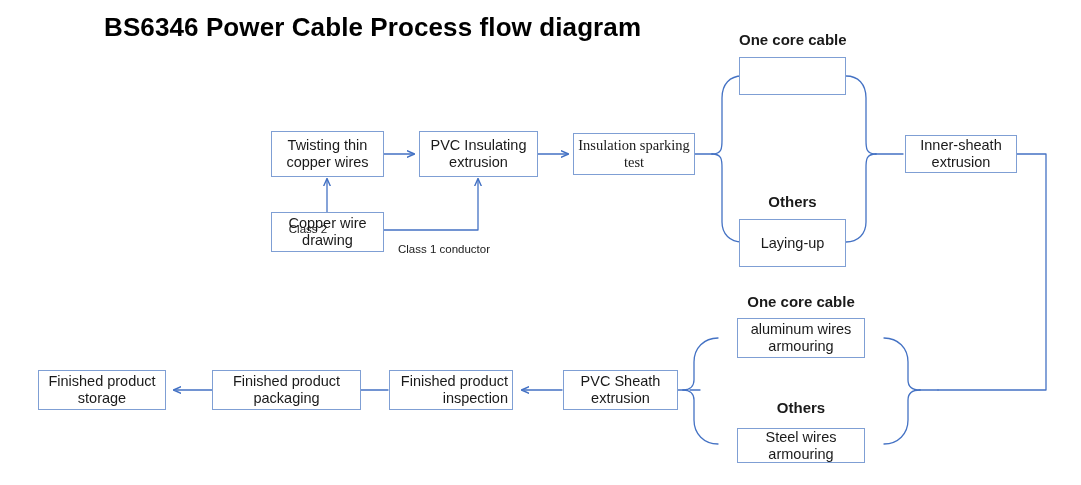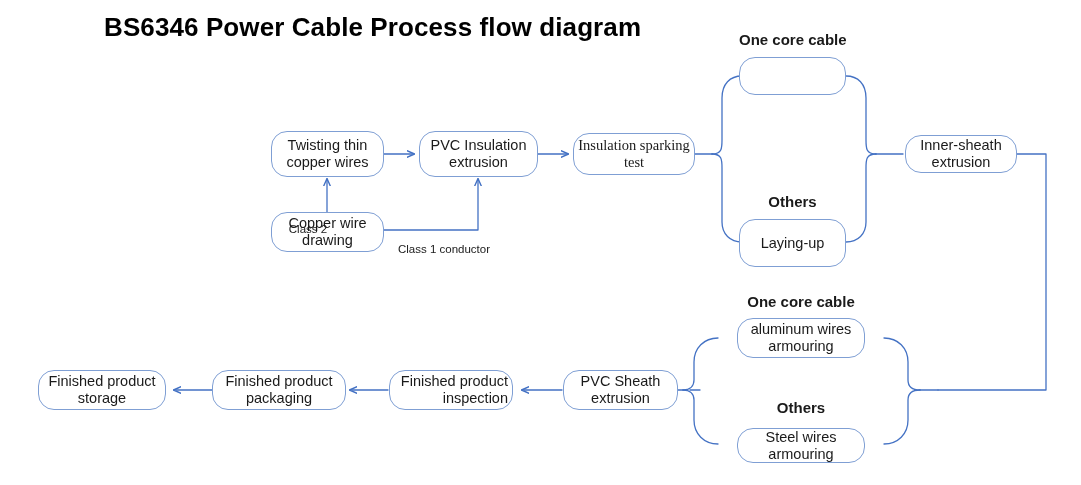--- a/index.html
+++ b/index.html
@@ -31,21 +31,21 @@
     font-size: 26px;
     font-weight: bold;
     color: #000000;
     letter-spacing: 0.1px;
     white-space: nowrap;
   }
   .node {
     position: absolute;
     box-sizing: border-box;
     border: 1px solid #7f9fd4;
-    border-radius: 16px;
+    border-radius: 0;
     background: #ffffff;
     color: #1a1a1a;
     font-size: 14.5px;
     line-height: 17px;
     display: flex;
     align-items: center;
     justify-content: center;
     text-align: center;
     padding: 2px 4px;
   }
@@ -158,21 +158,21 @@
 
   <svg class="thickarrow" viewBox="0 0 92 14" xmlns="http://www.w3.org/2000/svg">
     <path d="M0,5 L78,5 L78,1.5 L92,7 L78,12.5 L78,9 L0,9 Z" fill="#3c63a8"></path>
   </svg>
 
   <div class="node" style="left:271px; top:131px; width:113px; height:46px;">
     <span>Twisting thin copper wires</span>
   </div>
 
   <div class="node" style="left:419px; top:131px; width:119px; height:46px;">
-    <span>PVC Insulation extrusion</span>
+    <span>PVC Insulating extrusion</span>
   </div>
 
   <div class="node" style="left:573px; top:133px; width:122px; height:42px;font-family:Liberation Serif, serif;">
     <span>Insulation sparking test</span>
   </div>
 
   <div class="node" style="left:271px; top:212px; width:113px; height:40px;">
     <span>Copper wire drawing</span>
   </div>
 
@@ -197,21 +197,21 @@
   </div>
 
   <div class="node" style="left:563px; top:370px; width:115px; height:40px;align-items:flex-end;">
     <span>PVC Sheath extrusion</span>
   </div>
 
   <div class="node" style="left:389px; top:370px; width:124px; height:40px;text-align:right;">
     <span>Finished product inspection</span>
   </div>
 
-  <div class="node" style="left:212px; top:370px; width:134px; height:40px;align-items:center;">
+  <div class="node" style="left:212px; top:370px; width:149px; height:40px;align-items:center;">
     <span>Finished product packaging</span>
   </div>
 
   <div class="node" style="left:38px; top:370px; width:128px; height:40px;">
     <span>Finished product storage</span>
   </div>
 
   <div class="grouplabel" style="left:739px; top:31px; width:107px;">One core cable</div>
 
   <div class="grouplabel" style="left:739px; top:193px; width:107px;">Others</div>

